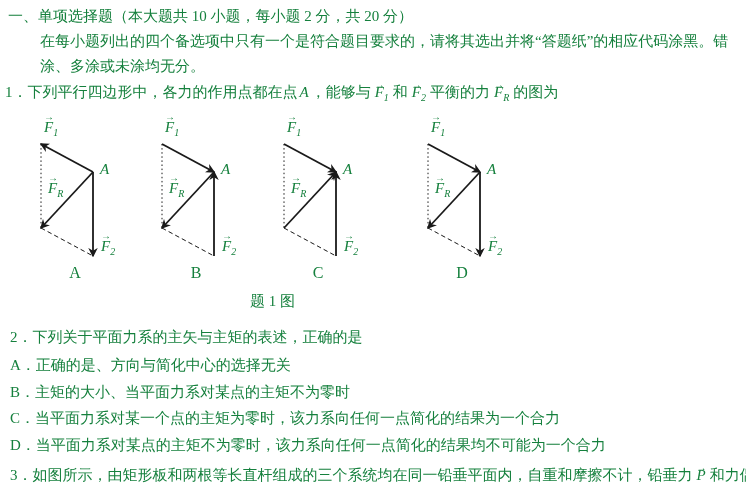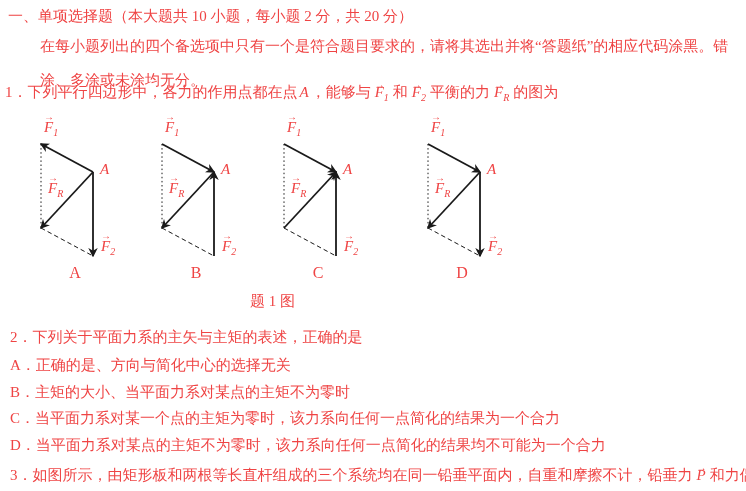--- a/index.html
+++ b/index.html
@@ -1,27 +1,27 @@
 <!DOCTYPE html>
 <html><head>
 <meta charset="utf-8">
 <style>
   html, body { margin: 0; padding: 0; background: #ffffff; }
   .page {
     position: relative;
     width: 746px;
     height: 491px;
     background: #ffffff;
-    color: #ef4444;
+    color: #15803d;
     font-family: "Liberation Serif", "DejaVu Serif", serif;
     font-size: 15px;
     overflow: hidden;
   }
   .line { position: absolute; white-space: nowrap; line-height: 19px; }
-  .block { position: absolute; line-height: 34px; }
+  .block { position: absolute; line-height: 25px; }
 
   
   .vec { display: inline-block; position: relative; font-style: italic; margin: 0 4px; }
   .varr {
     position: absolute; top: -8px; left: 0;
     font-size: 10px; font-style: normal; letter-spacing: -1px;
   }
   .vec sub, .vlab sub { font-size: 10px; line-height: 0; font-style: italic; }
   .ital { font-style: italic; margin: 0 2px; }
 

